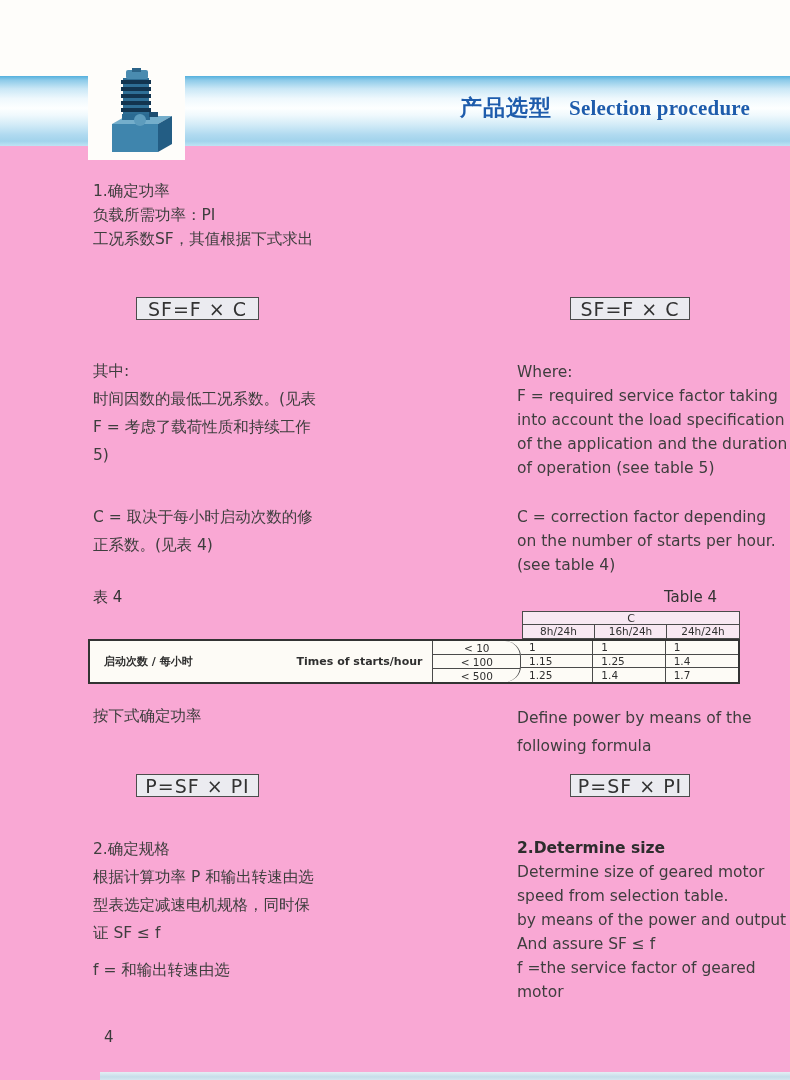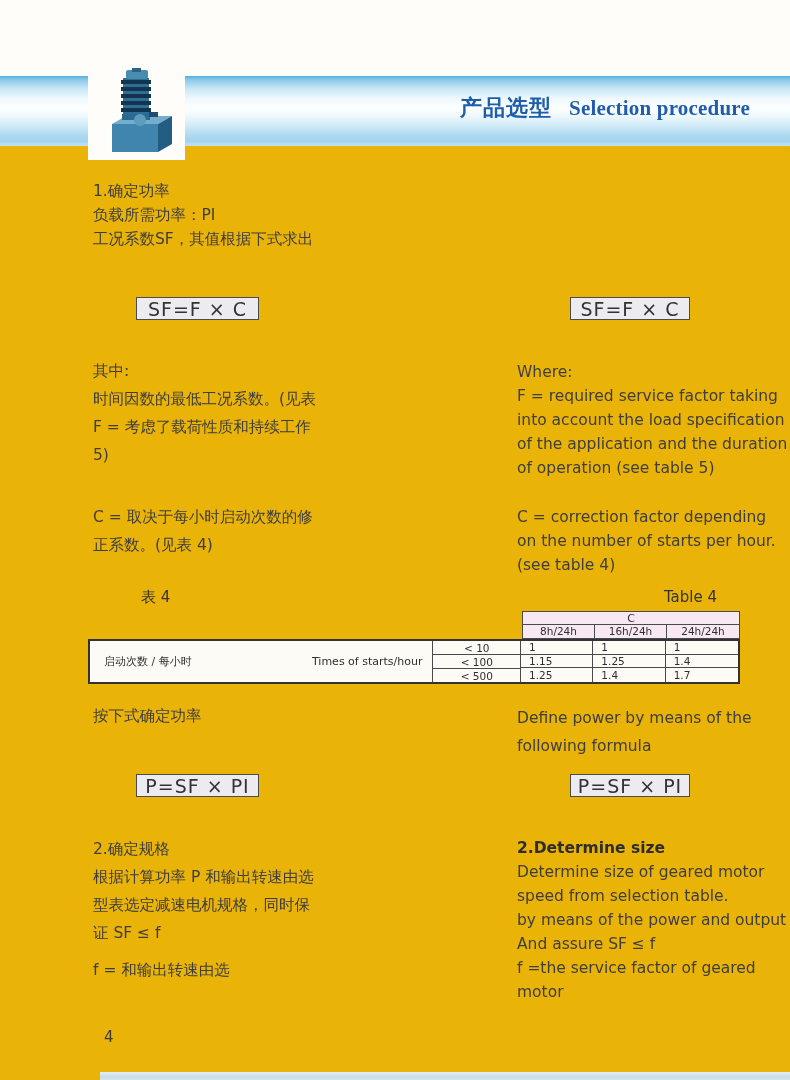--- a/index.html
+++ b/index.html
@@ -1,21 +1,21 @@
 <!DOCTYPE html>
 <html><head>
 <meta charset="utf-8">
 <style>
   * { margin:0; padding:0; box-sizing:border-box; }
   html,body { width:790px; }
   body { font-family:"DejaVu Sans","Liberation Sans",sans-serif; }
 
   .page {
     position:relative; width:790px; height:1080px;
-    background:#eab308; overflow:hidden; color:#3e3e3e;
+    background:#f9a8d4; overflow:hidden; color:#3e3e3e;
   }
   .top-margin { position:absolute; left:0; top:0; width:790px; height:76px; background:#fefdfa; }
 
   
   .band {
     position:absolute; left:0; top:76px; width:790px; height:70px;
     background:linear-gradient(180deg,
       #54b0dd 0%, #8ecbe9 6%, #c9e7f6 18%, #eef8fd 32%,
       #fdffff 46%, #f0f9fd 56%, #d2ebf7 70%, #b0daf0 84%, #a2d3ec 93%, #bfe3f4 100%);
   }
@@ -60,23 +60,23 @@
   .t-cols { display:grid; grid-template-columns:1fr 1fr 1fr; height:13px; }
   .t-cols div { text-align:center; line-height:13px; border-right:1px solid #4a4a4a; }
   .t-cols div:last-child { border-right:none; }
   .t-main {
     position:absolute; left:0; top:28px; width:652px; height:45px;
     border:2px solid #333; background:#fdfbf6; display:flex;
   }
   .t-rowlabel {
     width:345px; border-right:1px solid #4a4a4a;
     display:flex; align-items:center; justify-content:space-between;
-    padding:0 10px 0 14px; font-size:11px;
-  }
-  .t-starts { width:88px; border-right:1px solid #4a4a4a; display:flex; flex-direction:column; }
+    padding:0 10px 0 14px; font-size:11px;font-weight:bold;
+  }
+  .t-starts { width:88px; border-right:1px solid #4a4a4a; display:flex; flex-direction:column;border-radius:16px; }
   .t-starts div { flex:1; display:flex; align-items:center; justify-content:center; border-bottom:1px solid #4a4a4a; }
   .t-starts div:last-child { border-bottom:none; }
   .t-values { width:218px; display:grid; grid-template-columns:1fr 1fr 1fr; grid-template-rows:1fr 1fr 1fr; }
   .t-values div { border-right:1px solid #4a4a4a; border-bottom:1px solid #4a4a4a; display:flex; align-items:center; padding-left:8px; }
   .t-values div:nth-child(3n) { border-right:none; }
   .t-values div:nth-child(n+7) { border-bottom:none; }
 
   .page-num { position:absolute; left:104px; top:1028px; font-size:15px; color:#3a3a3a; }
   .bottom-strip {
     position:absolute; left:100px; top:1072px; width:690px; height:8px;
@@ -144,21 +144,21 @@
   <div class="block zh-col lh28 fs15" style="top:503px;">
     <div>C = 取决于每小时启动次数的修</div>
     <div>正系数。(见表 4)</div>
   </div>
   <div class="block en-col lh24 fs15" style="top:505px;">
     <div>C = correction factor depending</div>
     <div>on the number of starts per hour.</div>
     <div>(see table 4)</div>
   </div>
 
-  <div class="tbl-label" style="left:93px; top:588px;margin-left:48px;">表 4</div>
+  <div class="tbl-label" style="left:93px; top:588px;">表 4</div>
   <div class="tbl-label" style="left:655px; top:588px; width:62px; text-align:right;">Table 4</div>
 
   <div class="table4">
     <div class="t-header">
       <div class="t-c-row">C</div>
       <div class="t-cols">
         <div>8h/24h</div>
         <div>16h/24h</div>
         <div>24h/24h</div>
       </div>

